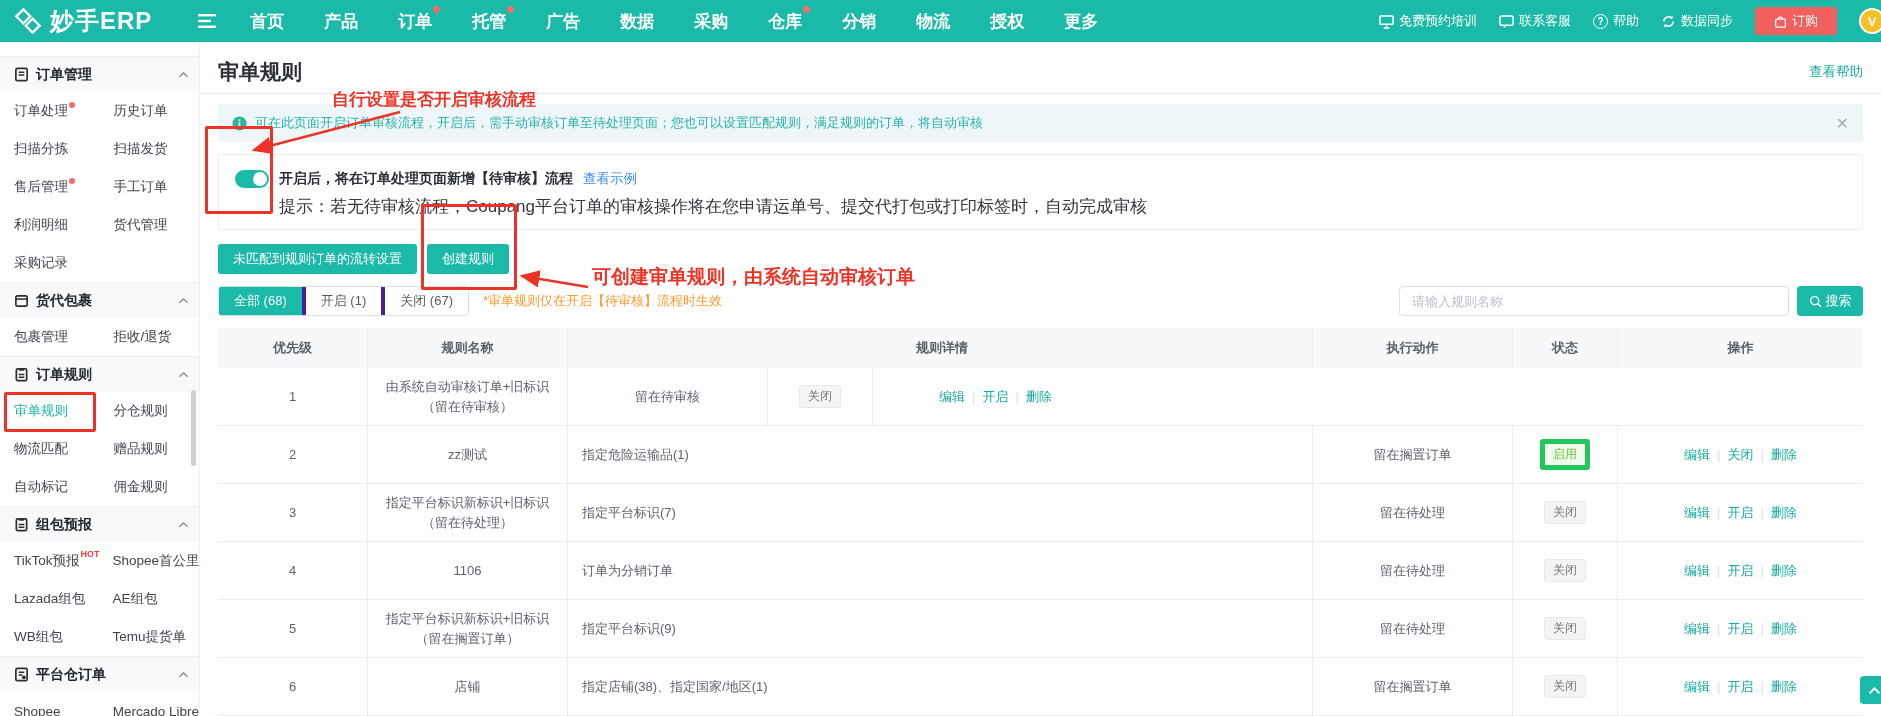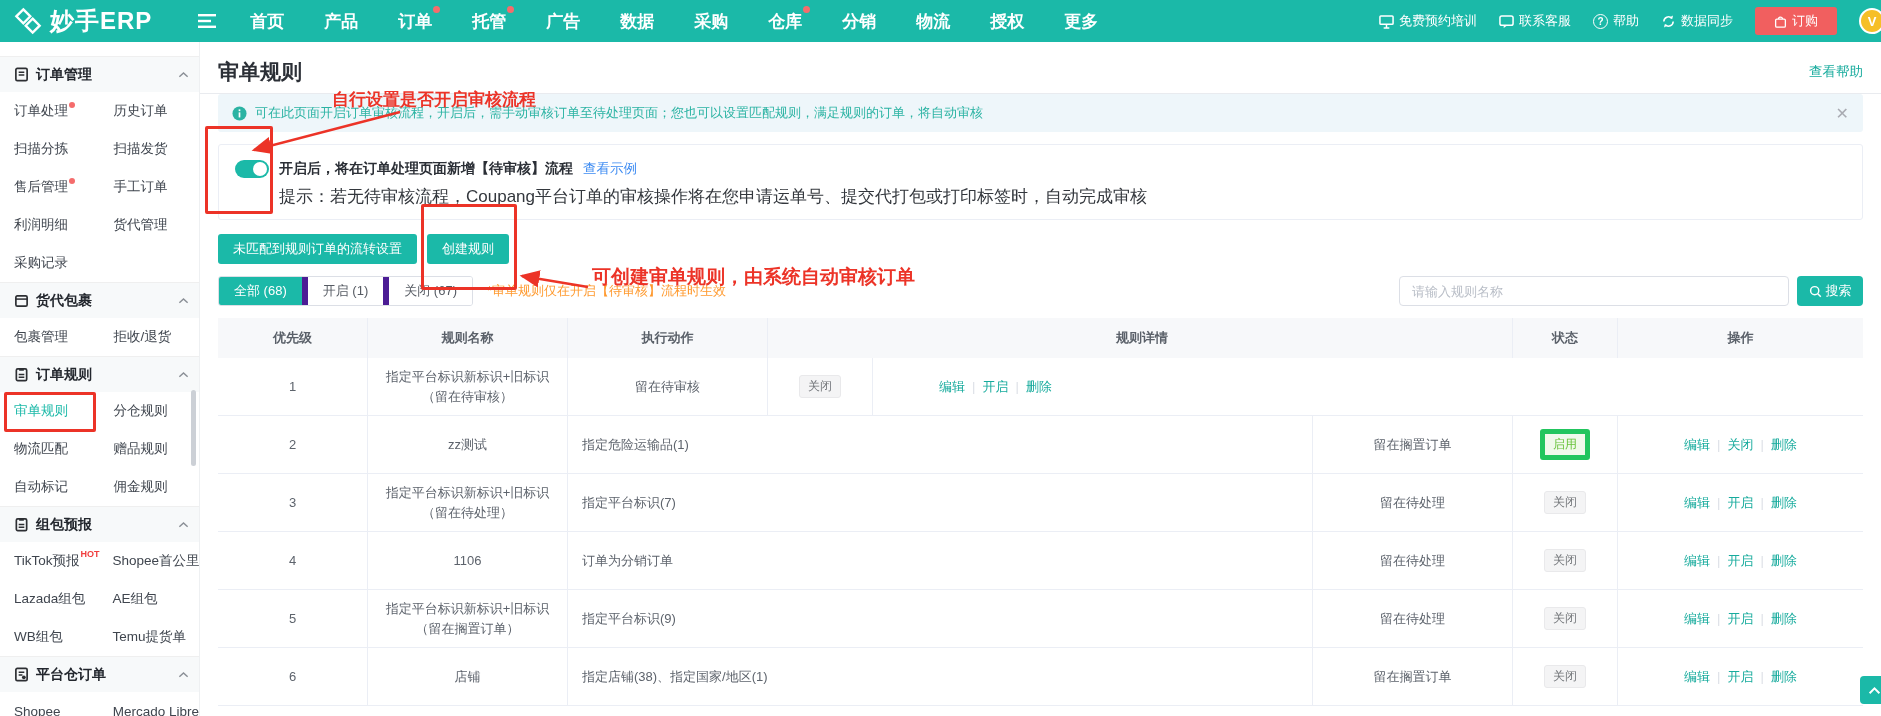--- a/index.html
+++ b/index.html
@@ -46,41 +46,41 @@
   .side-scrollthumb { position:absolute; right:3px; top:348px; width:5px; height:76px;
     background:#ccd0d6; border-radius:3px; }
 
   
   .main { position:absolute; left:200px; top:42px; width:1681px; height:674px;
     background:#fff; padding:10px 18px 0 18px; overflow:hidden; }
   .page-header { height:40px; display:flex; align-items:center; }
   .page-title { font-size:21px; font-weight:bold; color:#2b2f36; }
   .help-link { margin-left:auto; color:#17ab9d; font-size:13.5px; cursor:pointer; }
   .hr { height:1px; background:#e9ebef; margin:1px -18px 0 -18px; }
-  .banner { height:38px; background:#eef6fa; border-radius:3px;
+  .banner { margin-top:10px; height:38px; background:#eef6fa; border-radius:3px;
     display:flex; align-items:center; padding:0 14px; gap:8px; }
   .banner-text { color:#2bb3a3; font-size:13px; flex:1; }
   .banner-close { color:#a9abb2; font-size:16px; cursor:pointer; }
   .toggle-box { margin-top:12px; border:1px solid #ebeef5; border-radius:3px;
     padding:12px 16px 12px 16px; }
   .toggle-line { display:flex; align-items:center; gap:10px; height:24px; }
   .switch { width:34px; height:18px; border-radius:9px; background:#1bb9a8;
     position:relative; cursor:pointer; flex:none; }
   .switch .knob { position:absolute; right:2px; top:2px; width:14px; height:14px;
     border-radius:50%; background:#fff; }
   .toggle-label { font-size:14px; font-weight:bold; color:#2b2f36; }
   .example-link { color:#3d8bf2; font-size:13.5px; cursor:pointer; }
   .hint-line { margin:6px 0 0 44px; font-size:17px; color:#33373d; height:20px; line-height:20px; }
   .btn-row { margin-top:14px; display:flex; gap:10px; }
   .teal-btn { background:#1bb9a8; color:#fff; border:none; border-radius:3px;
     height:30px; padding:0 15px; font-size:13px; cursor:pointer; white-space:nowrap; }
   .tab-row { margin-top:12px; height:30px; display:flex; align-items:center; }
   .tabs { display:flex; border:1px solid #dcdfe6; border-radius:3px; overflow:hidden; height:30px; }
   .tab { padding:0 15px; font-size:13px; color:#565b63; display:flex; align-items:center;
-    cursor:pointer; border-right:6px solid #4c1d95; background:#fff; white-space:nowrap; }
+    cursor:pointer; border-right:4px solid #4c1d95; background:#fff; white-space:nowrap; }
   .tab:last-child { border-right:none; }
   .tab.active { background:#1bb9a8; color:#fff; }
   .tabs-note { margin-left:14px; color:#ff9a2f; font-size:13px; white-space:nowrap; }
   .search-wrap { margin-left:auto; display:flex; gap:8px; }
   .search-input { width:390px; height:30px; border:1px solid #dcdfe6; border-radius:4px;
     padding:0 12px; font-size:13px; color:#333; outline:none; }
   .search-input::placeholder { color:#b9bec7; }
   .search-btn { width:66px; height:30px; background:#1bb9a8; border:none; border-radius:4px;
     color:#fff; font-size:13px; display:flex; align-items:center; justify-content:center;
     gap:4px; cursor:pointer; }
@@ -353,29 +353,29 @@
             </svg>
           <span>搜索</span>
         </button>
       </div>
     </div>
 
     <div class="table">
       <div class="t-head">
         <div class="t-cell c-pri">优先级</div>
         <div class="t-cell c-name">规则名称</div>
+        <div class="t-cell c-detail">规则详情</div>
         <div class="t-cell c-action">执行动作</div>
-        <div class="t-cell c-detail">规则详情</div>
         <div class="t-cell c-status">状态</div>
         <div class="t-cell c-ops">操作</div>
       </div>
 
       <div class="t-row">
         <div class="t-cell c-pri">1</div>
-        <div class="t-cell c-name">指定平台标识新标识+旧标识（留在待审核）</div>
+        <div class="t-cell c-name">由系统自动审核订单+旧标识（留在待审核）</div>
         <div class="t-cell c-action">留在待审核</div>
         <div class="t-cell c-status">
             <span class="badge badge-off">关闭</span>
           </div>
         <div class="t-cell c-ops">
             <span class="op-link">编辑</span>
             <span class="op-sep">|</span>
             <span class="op-link">开启</span>
             <span class="op-sep">|</span>
             <span class="op-link">删除</span>

